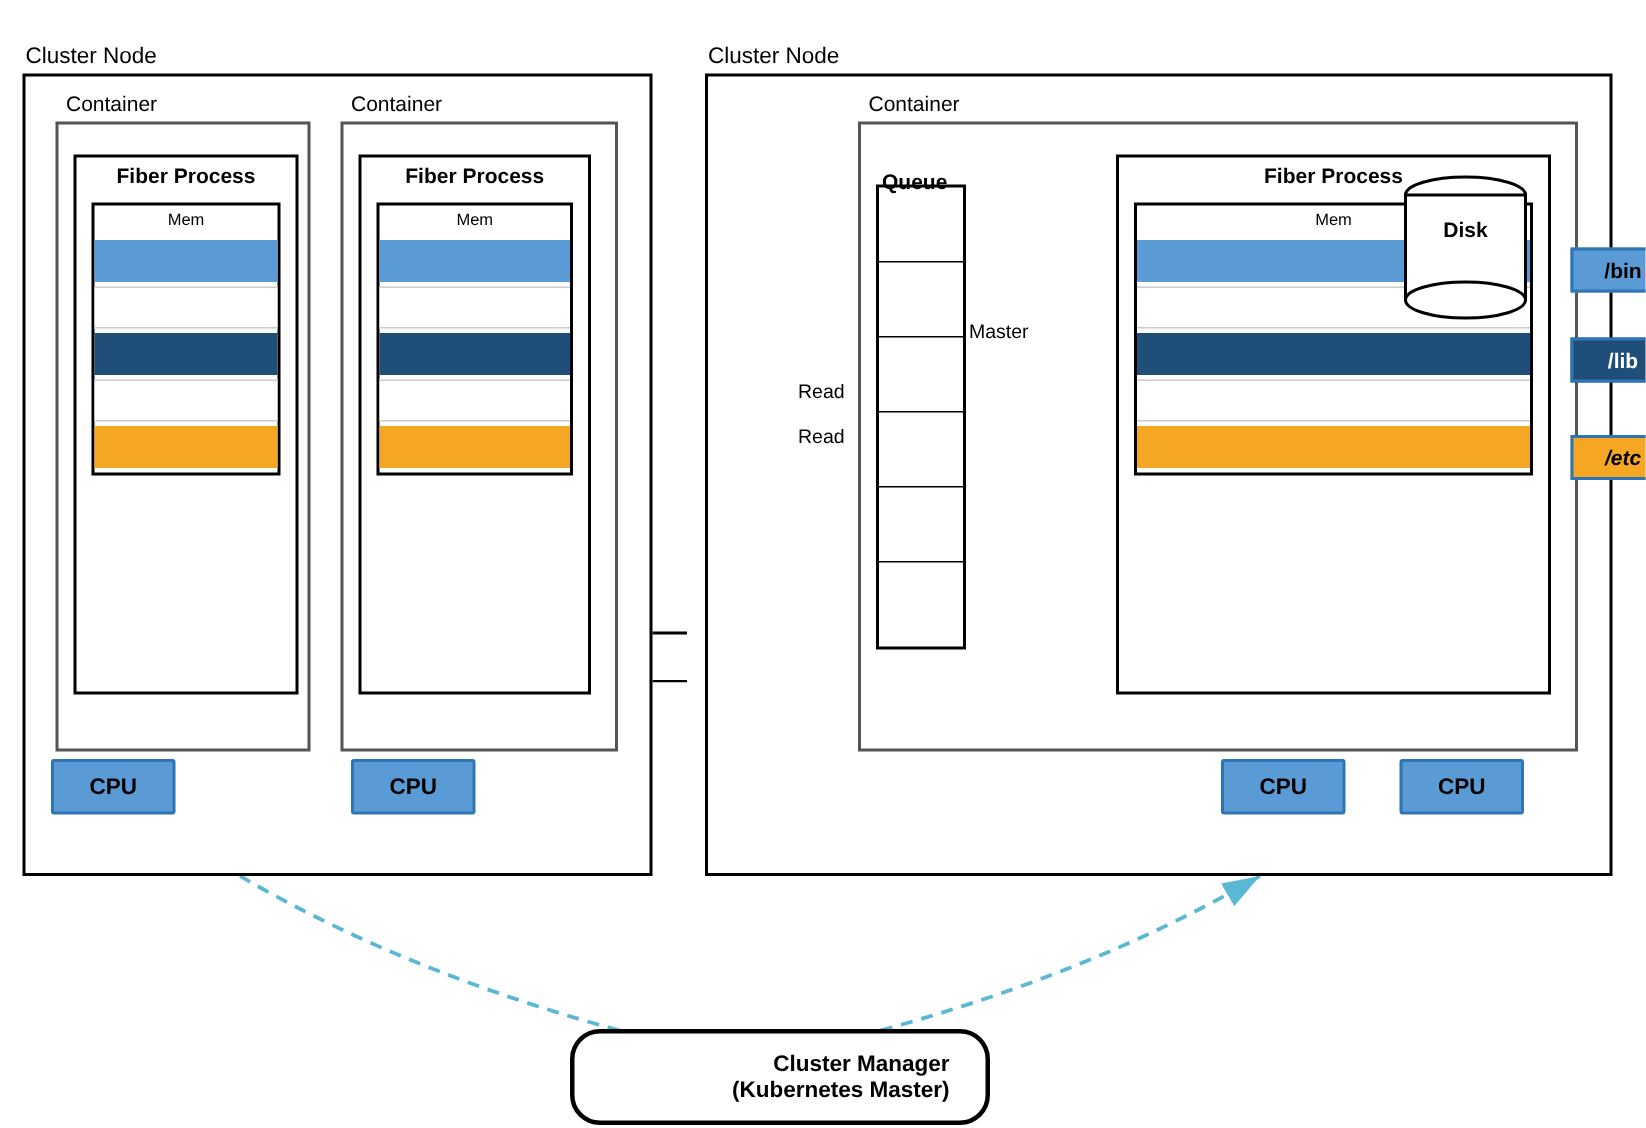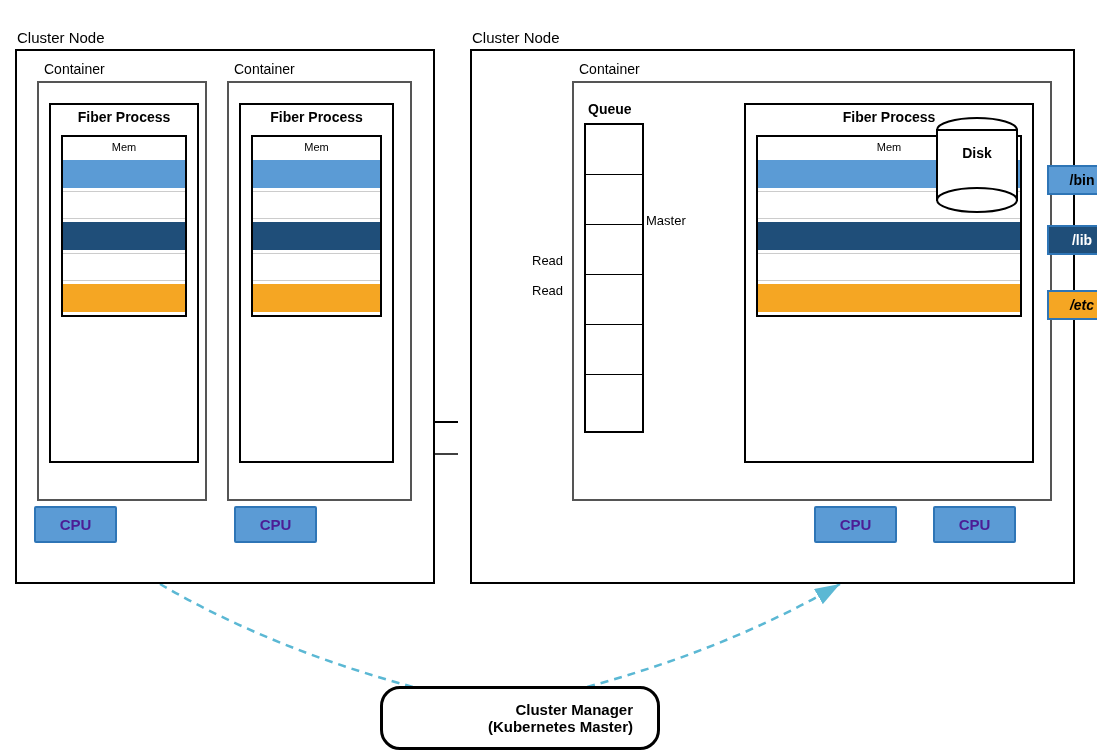--- a/index.html
+++ b/index.html
@@ -85,21 +85,21 @@
     .stripe-white { background: #fff; border-top: 1px solid #ccc; border-bottom: 1px solid #ccc; }
     .stripe-blue-dark { background: #1f4e79; }
     .stripe-white2 { background: #fff; border-top: 1px solid #ccc; border-bottom: 1px solid #ccc; }
     .stripe-yellow { background: #f5a623; }
 
     
     .cpu-box {
       position: absolute;
       background: #5b9bd5;
       border: 2px solid #2e75b6;
-      color: #4c1d95;
+      color: #000000;
       font-weight: bold;
       font-size: 15px;
       text-align: center;
       padding: 8px 16px;
       border-radius: 2px;
     }
 
     
     .queue-box {
       position: absolute;
@@ -291,21 +291,21 @@
 
       <div class="queue-box" style="position:absolute; left:10px; top:40px; width:60px; height:310px;">
 
         <div style="border-bottom:1px solid #000; height:50px;"></div>
         <div style="border-bottom:1px solid #000; height:50px;"></div>
         <div style="border-bottom:1px solid #000; height:50px;"></div>
         <div style="border-bottom:1px solid #000; height:50px;"></div>
         <div style="border-bottom:1px solid #000; height:50px;"></div>
         <div style="height:60px;"></div>
       </div>
-      <div class="queue-label" style="position:absolute; left:14px; top:18px; font-size:14px; font-weight:bold;">Queue</div>
+      <div class="queue-label" style="position:absolute; left:14px; top:30px; font-size:14px; font-weight:bold;">Queue</div>
 
       <div style="position:absolute; left:72px; top:130px; font-size:13px;">Master</div>
 
       <div style="position:absolute; left:-42px; top:170px; font-size:13px;">Read</div>
       <div style="position:absolute; left:-42px; top:200px; font-size:13px;">Read</div>
     </div>
 
   </div>
 
   <div class="cpu-box" style="left:814px; top:492px; width:83px;">CPU</div>

